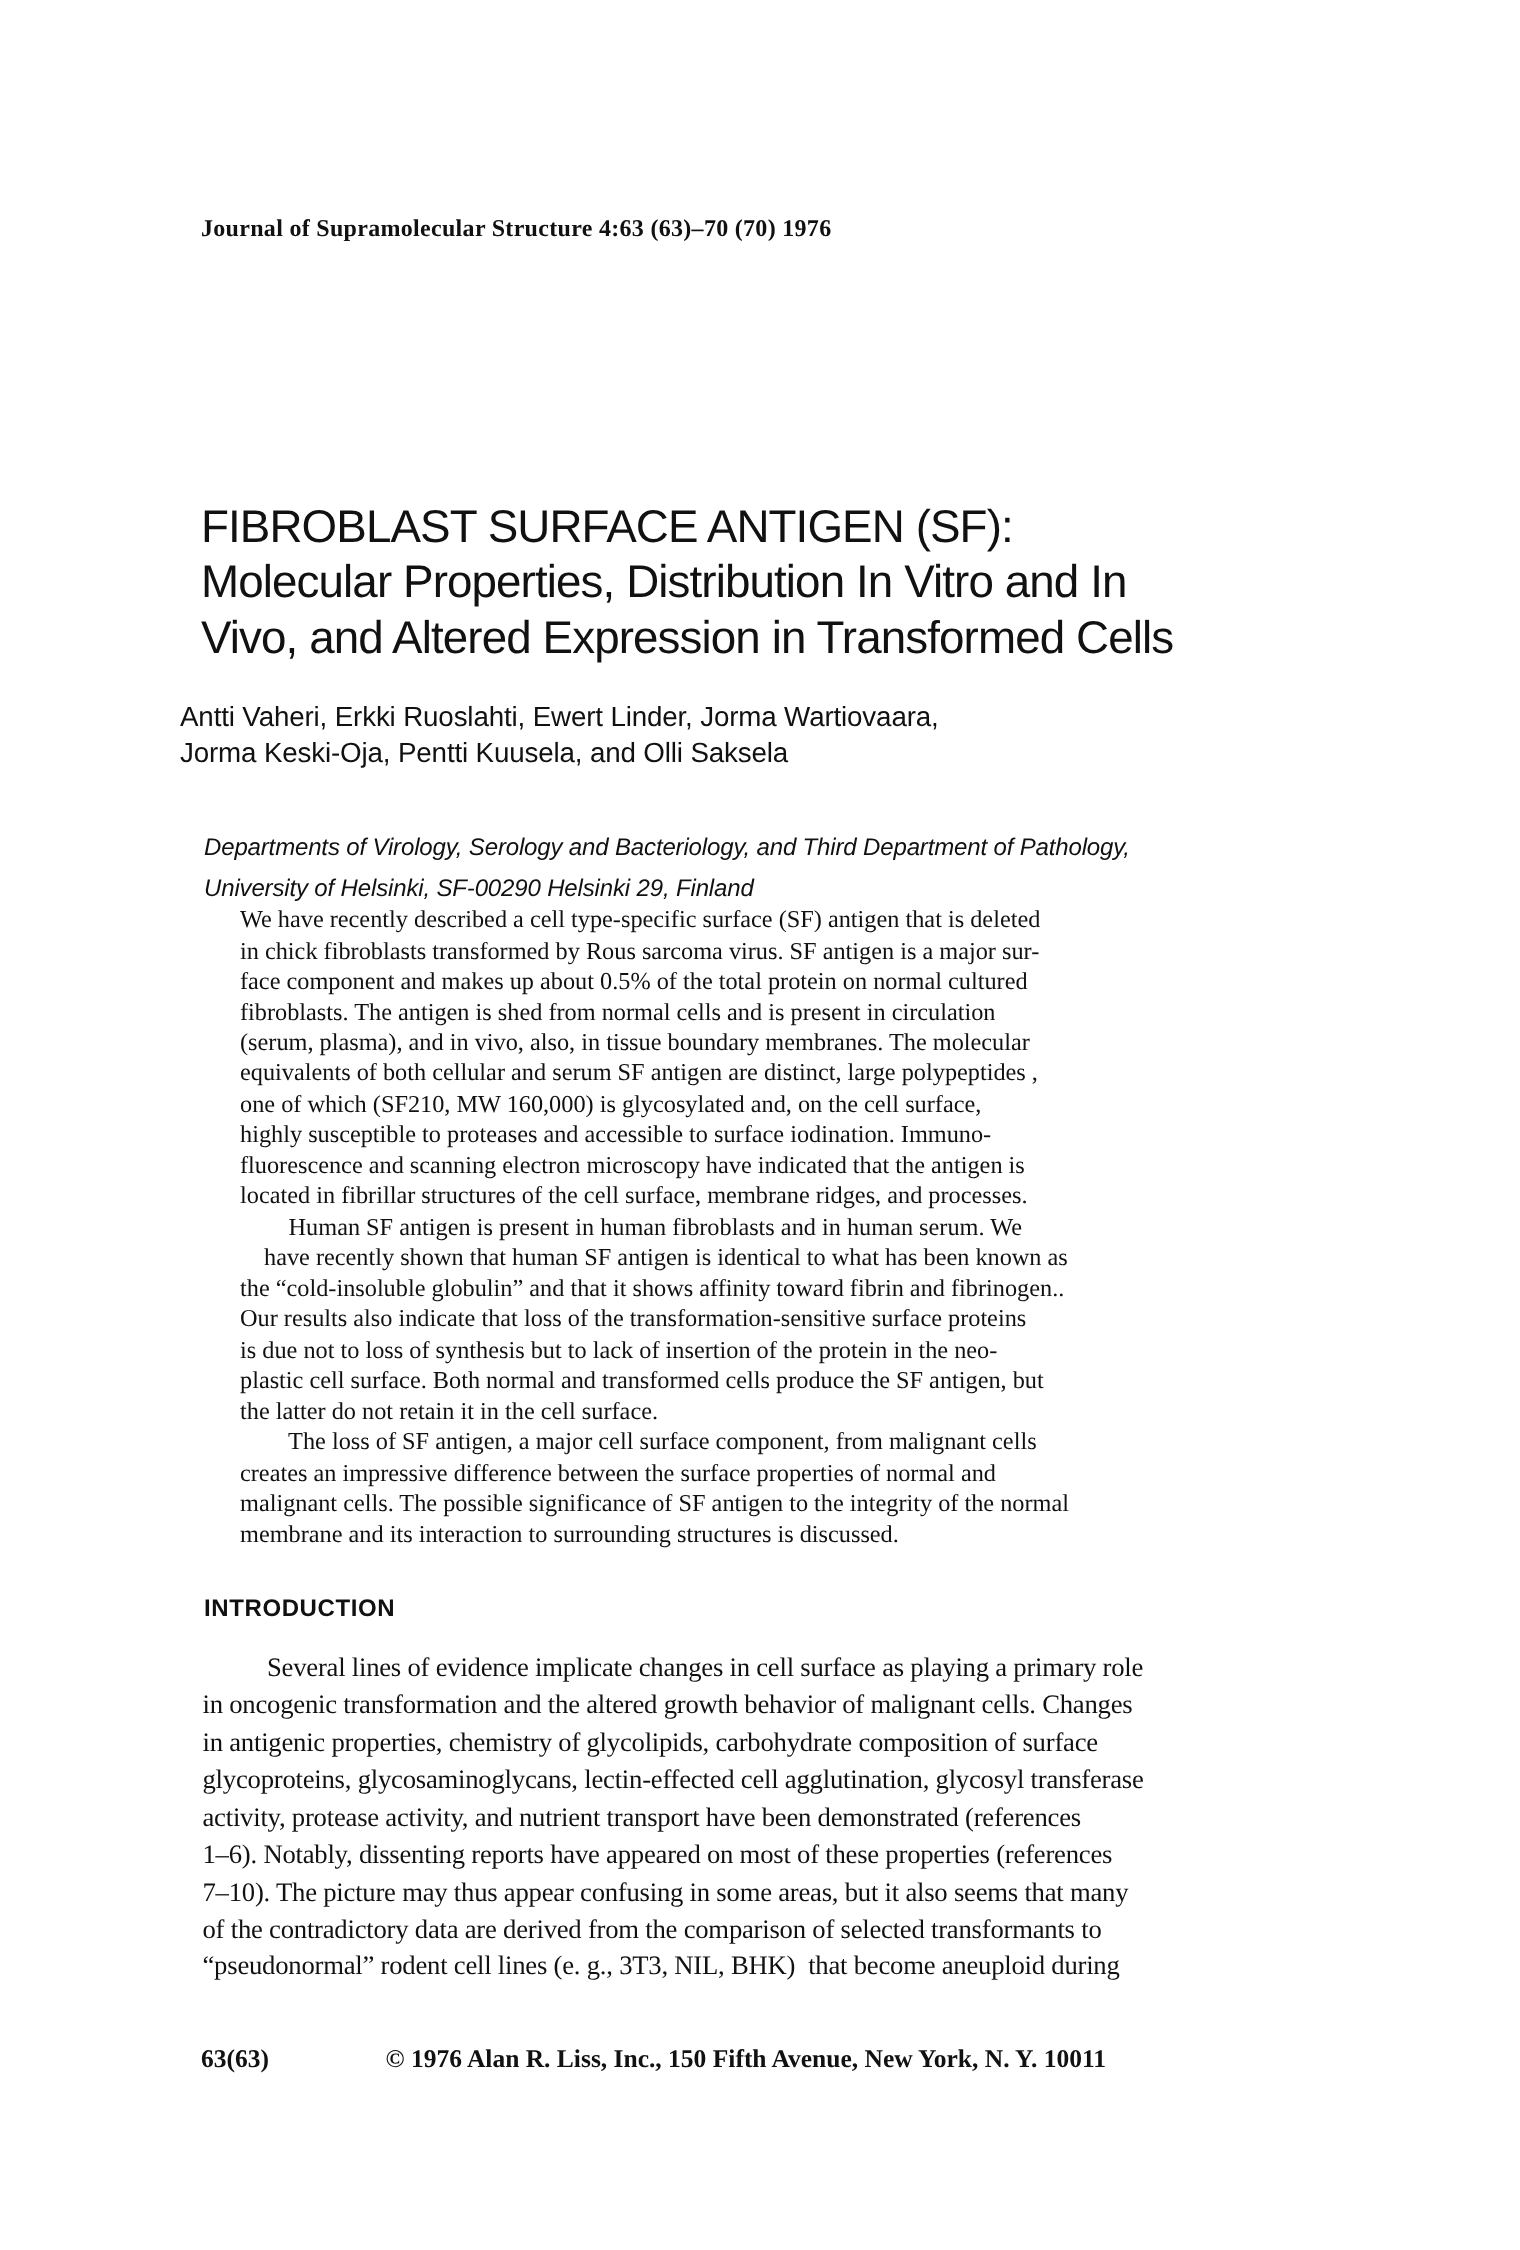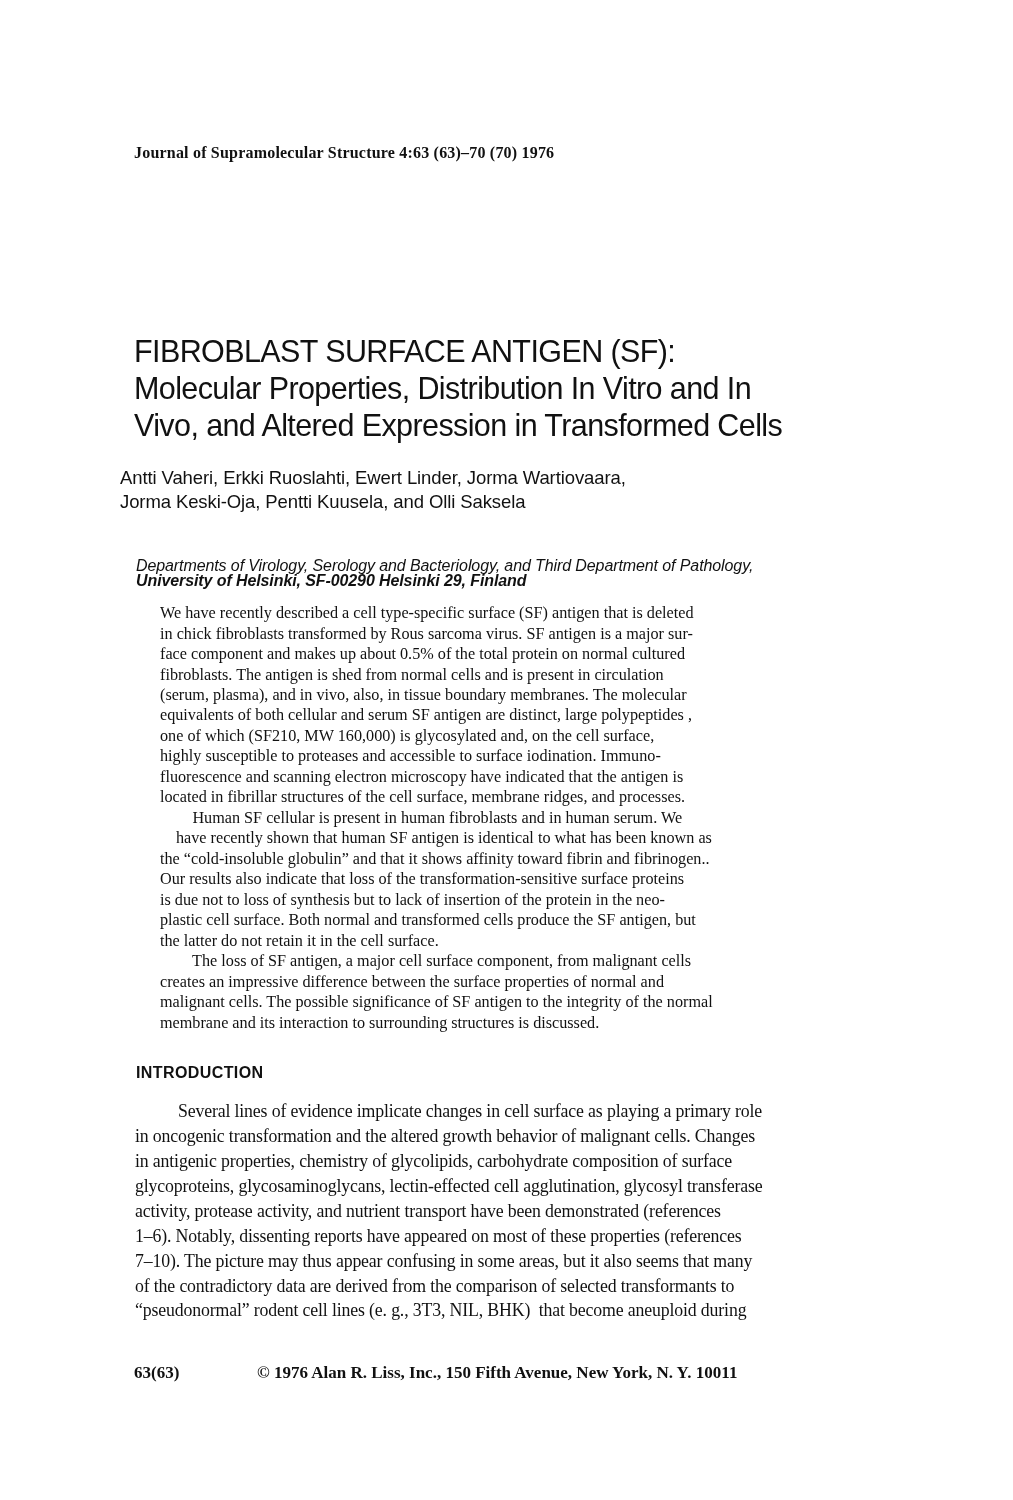--- a/index.html
+++ b/index.html
@@ -26,35 +26,35 @@
     <div class="abs title" style="top:408px;">Vivo, and Altered Expression in Transformed Cells</div>
   </div>
 
   <div>
     <div class="abs authors" style="top:467px;">Antti Vaheri, Erkki Ruoslahti, Ewert Linder, Jorma Wartiovaara,</div>
     <div class="abs authors" style="top:491px;">Jorma Keski-Oja, Pentti Kuusela, and Olli Saksela</div>
   </div>
 
   <div>
     <div class="abs affil" style="top:533px;margin-top:24px;">Departments of Virology, Serology and Bacteriology, and Third Department of Pathology,</div>
-    <div class="abs affil" style="top:572px;font-weight:bold;">University of Helsinki, SF-00290 Helsinki 29, Finland</div>
+    <div class="abs affil" style="top:584px;">University of Helsinki, SF-00290 Helsinki 29, Finland</div>
   </div>
 
   <div>
     <div class="abs abs-line" style="top:604px;">We have recently described a cell type-specific surface (SF) antigen that is deleted</div>
     <div class="abs abs-line" style="top:625px;">in chick fibroblasts transformed by Rous sarcoma virus. SF antigen is a major sur-</div>
     <div class="abs abs-line" style="top:645px;">face component and makes up about 0.5% of the total protein on normal cultured</div>
     <div class="abs abs-line" style="top:666px;">fibroblasts. The antigen is shed from normal cells and is present in circulation</div>
     <div class="abs abs-line" style="top:686px;">(serum, plasma), and in vivo, also, in tissue boundary membranes. The molecular</div>
     <div class="abs abs-line" style="top:706px;">equivalents of both cellular and serum SF antigen are distinct, large polypeptides ,</div>
     <div class="abs abs-line" style="top:727px;">one of which (SF210, MW 160,000) is glycosylated and, on the cell surface,</div>
     <div class="abs abs-line" style="top:747px;">highly susceptible to proteases and accessible to surface iodination. Immuno-</div>
     <div class="abs abs-line" style="top:768px;">fluorescence and scanning electron microscopy have indicated that the antigen is</div>
     <div class="abs abs-line" style="top:788px;">located in fibrillar structures of the cell surface, membrane ridges, and processes.</div>
-    <div class="abs abs-line" style="top:809px; white-space:pre;">        Human SF cellular is present in human fibroblasts and in human serum. We</div>
+    <div class="abs abs-line" style="top:809px; white-space:pre;">        Human SF antigen is present in human fibroblasts and in human serum. We</div>
     <div class="abs abs-line" style="top:829px;margin-left:16px;">have recently shown that human SF antigen is identical to what has been known as</div>
     <div class="abs abs-line" style="top:850px;">the “cold-insoluble globulin” and that it shows affinity toward fibrin and fibrinogen..</div>
     <div class="abs abs-line" style="top:870px;">Our results also indicate that loss of the transformation-sensitive surface proteins</div>
     <div class="abs abs-line" style="top:891px;">is due not to loss of synthesis but to lack of insertion of the protein in the neo-</div>
     <div class="abs abs-line" style="top:911px;">plastic cell surface. Both normal and transformed cells produce the SF antigen, but</div>
     <div class="abs abs-line" style="top:932px;">the latter do not retain it in the cell surface.</div>
     <div class="abs abs-line" style="top:952px; white-space:pre;">        The loss of SF antigen, a major cell surface component, from malignant cells</div>
     <div class="abs abs-line" style="top:973px;">creates an impressive difference between the surface properties of normal and</div>
     <div class="abs abs-line" style="top:993px;">malignant cells. The possible significance of SF antigen to the integrity of the normal</div>
     <div class="abs abs-line" style="top:1014px;">membrane and its interaction to surrounding structures is discussed.</div>

